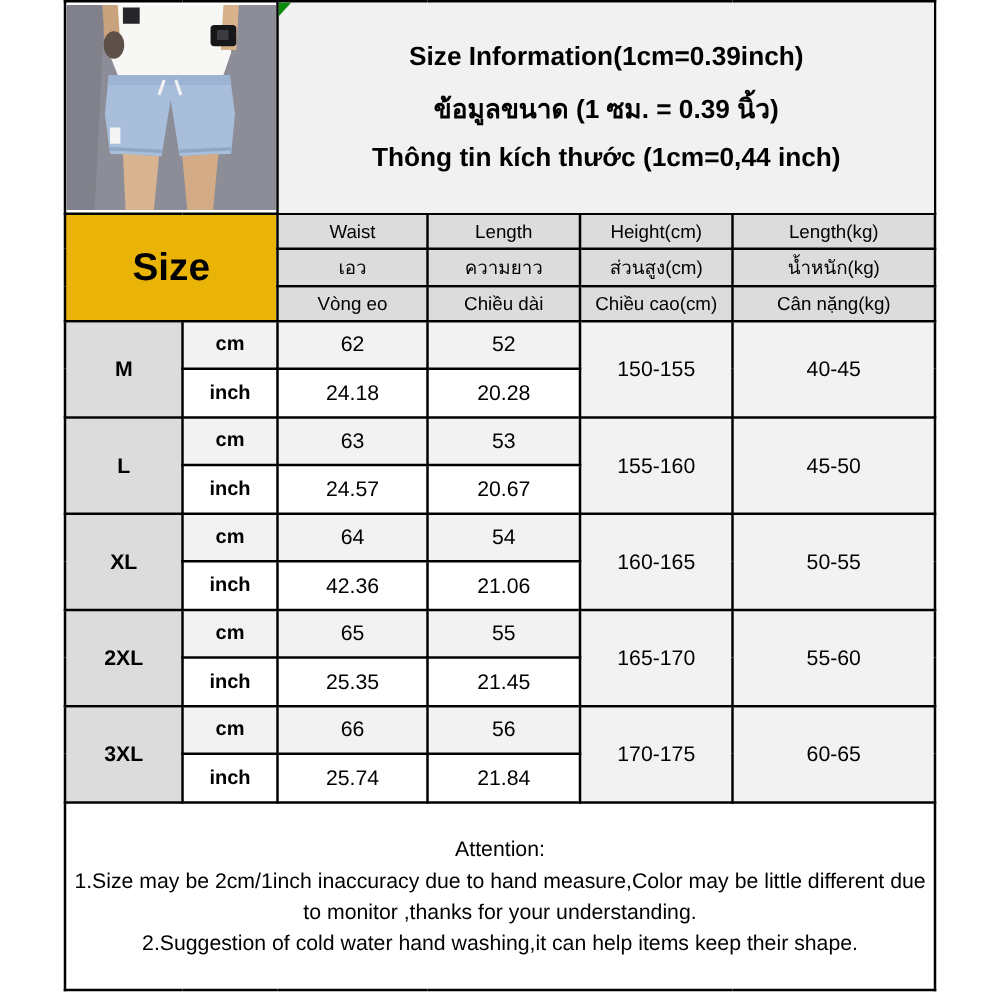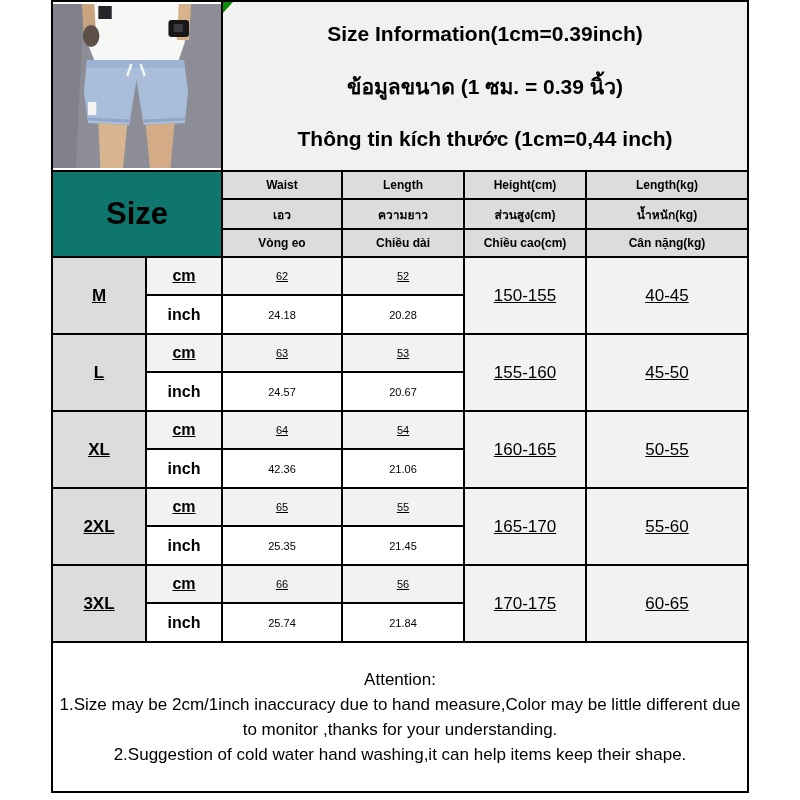--- a/index.html
+++ b/index.html
@@ -10,33 +10,33 @@
   table.size-chart{position:absolute;left:51px;top:0;width:696px;
        border-collapse:collapse;table-layout:fixed;}
   table.size-chart td{border:2px solid #000;text-align:center;vertical-align:middle;
        padding:0;overflow:hidden;}
 
   
   td.c-photo{background:#ffffff;padding:3px;}
   td.c-photo svg{display:block;width:100%;height:164px;}
   td.c-title{background:#f1f1f1;position:relative;}
   .title-stack{display:flex;flex-direction:column;justify-content:center;
-       align-items:center;height:100%;gap:24px;font-weight:bold;font-size:21px;}
+       align-items:center;height:100%;gap:12px;font-weight:bold;font-size:21px;}
   .corner-tri{position:absolute;left:0;top:0;width:0;height:0;
        border-top:11px solid #0b8a0b;border-right:10px solid transparent;}
 
   
-  td.c-size{background:#0f766e;font-size:31px;font-weight:bold;}
-  td.hdr{background:#dcdcdc;font-size:12px;font-weight:bold;}
+  td.c-size{background:#eab308;font-size:31px;font-weight:bold;}
+  td.hdr{background:#dcdcdc;font-size:15px;font-weight:normal;}
 
   
   td.lbl{background:#dcdcdc;font-size:17px;font-weight:bold;}
   td.unit{font-size:16px;font-weight:bold;}
-  td.val{font-size:11px;margin-left:36px;}
-  tr.row-cm td{background:#f2f2f2;text-decoration:underline;}
+  td.val{font-size:17px;margin-left:36px;}
+  tr.row-cm td{background:#f2f2f2;}
   tr.row-inch td{background:#ffffff;}
   td.merged{background:#f2f2f2;font-size:17px;margin-left:10px;}
   tr.row-cm td.lbl, tr.row-cm td.merged{background-clip:padding-box;}
   tr.row-cm td.lbl{background:#dcdcdc;}
 
   
   td.c-attn{background:#ffffff;text-align:left;vertical-align:top;
        padding:5px 6px;font-size:17px;line-height:25px;}
 </style>
 </head>

